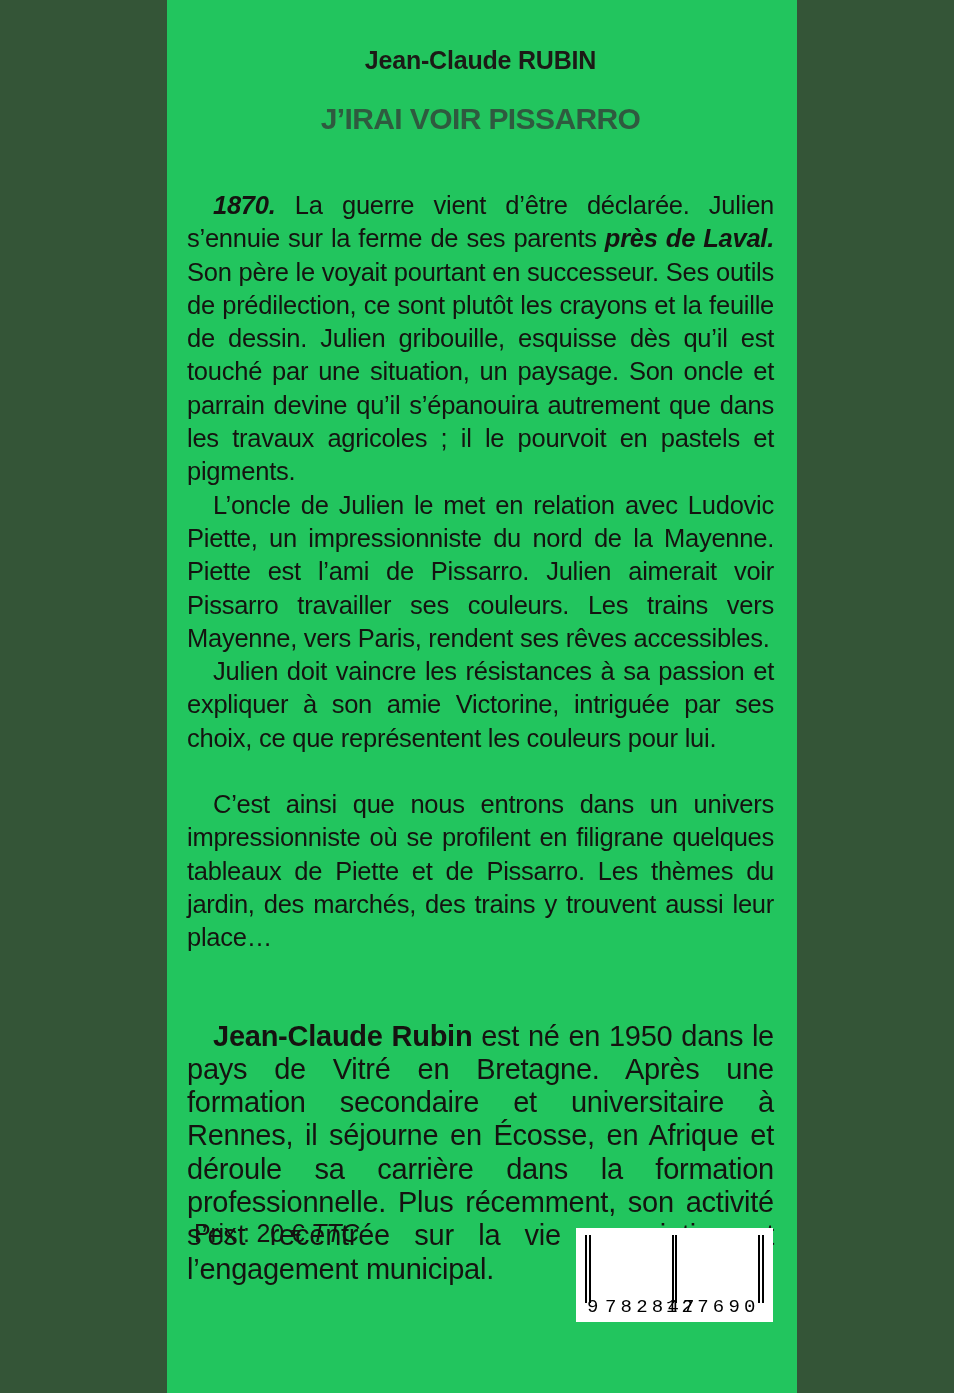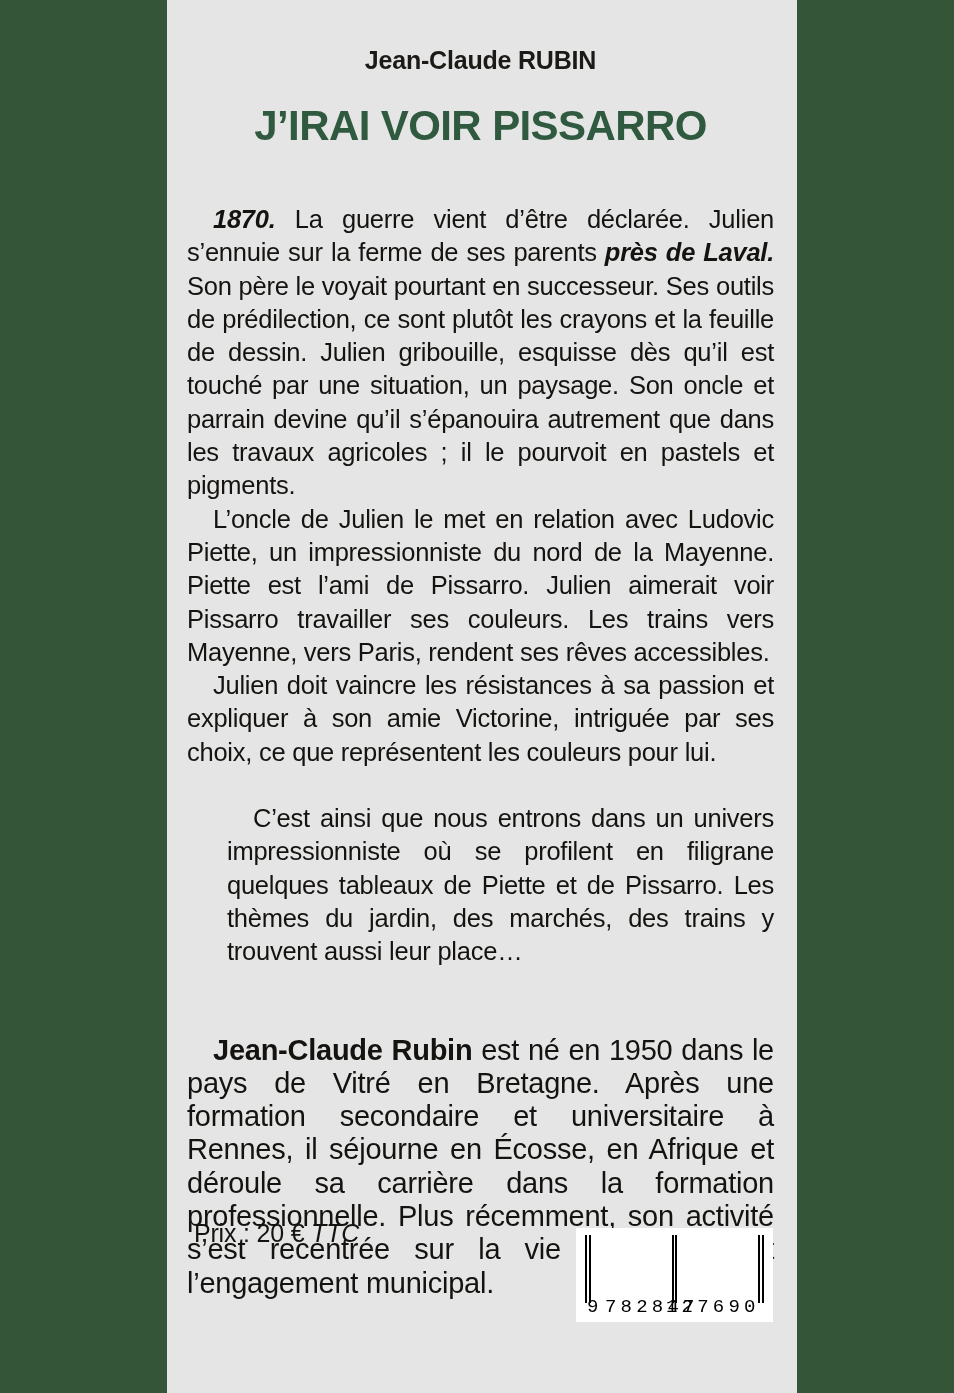--- a/index.html
+++ b/index.html
@@ -5,21 +5,21 @@
   html, body {
     margin: 0;
     padding: 0;
     background: #ffffff;
   }
   #page {
     position: relative;
     width: 954px;
     height: 1393px;
     overflow: hidden;
-    background: #e5e5e5;
+    background: #22c55e;
     font-family: "Liberation Sans", sans-serif;
   }
   .spine-band {
     position: absolute;
     top: 0;
     bottom: 0;
     width: 167px;
     background: #345537;
   }
   .spine-band.left { left: 0; }
@@ -45,42 +45,42 @@
     text-align: center;
     font-size: 25px;
     font-weight: bold;
     letter-spacing: -0.2px;
     color: #1c1a16;
   }
 
   .book-title {
     margin-top: 27px;
     text-align: center;
-    font-size: 42px;
+    font-size: 30px;
     font-weight: bold;
     letter-spacing: -0.6px;
     color: #2f5a3f;
     white-space: nowrap;
   }
 
   .blurb {
     margin-top: 53px;
     font-size: 25.5px;
     line-height: 33.3px;
     color: #151310;
     text-align: justify;
     text-justify: inter-word;
     letter-spacing: -0.25px;
   }
   .blurb p {
     margin: 0;
     text-indent: 26px;
   }
   .blurb p.no-indent { text-indent: 0; }
-  .blurb p.gap-before { margin-top: 33px; margin-left: 40px; }
+  .blurb p.gap-before { margin-top: 33px; }
   .blurb b { font-weight: bold; font-style: italic; }
 
   .bio {
     margin-top: 65px;
     font-size: 29px;
     line-height: 33.3px;
     color: #151310;
     text-align: justify;
     letter-spacing: -0.25px;
   }

